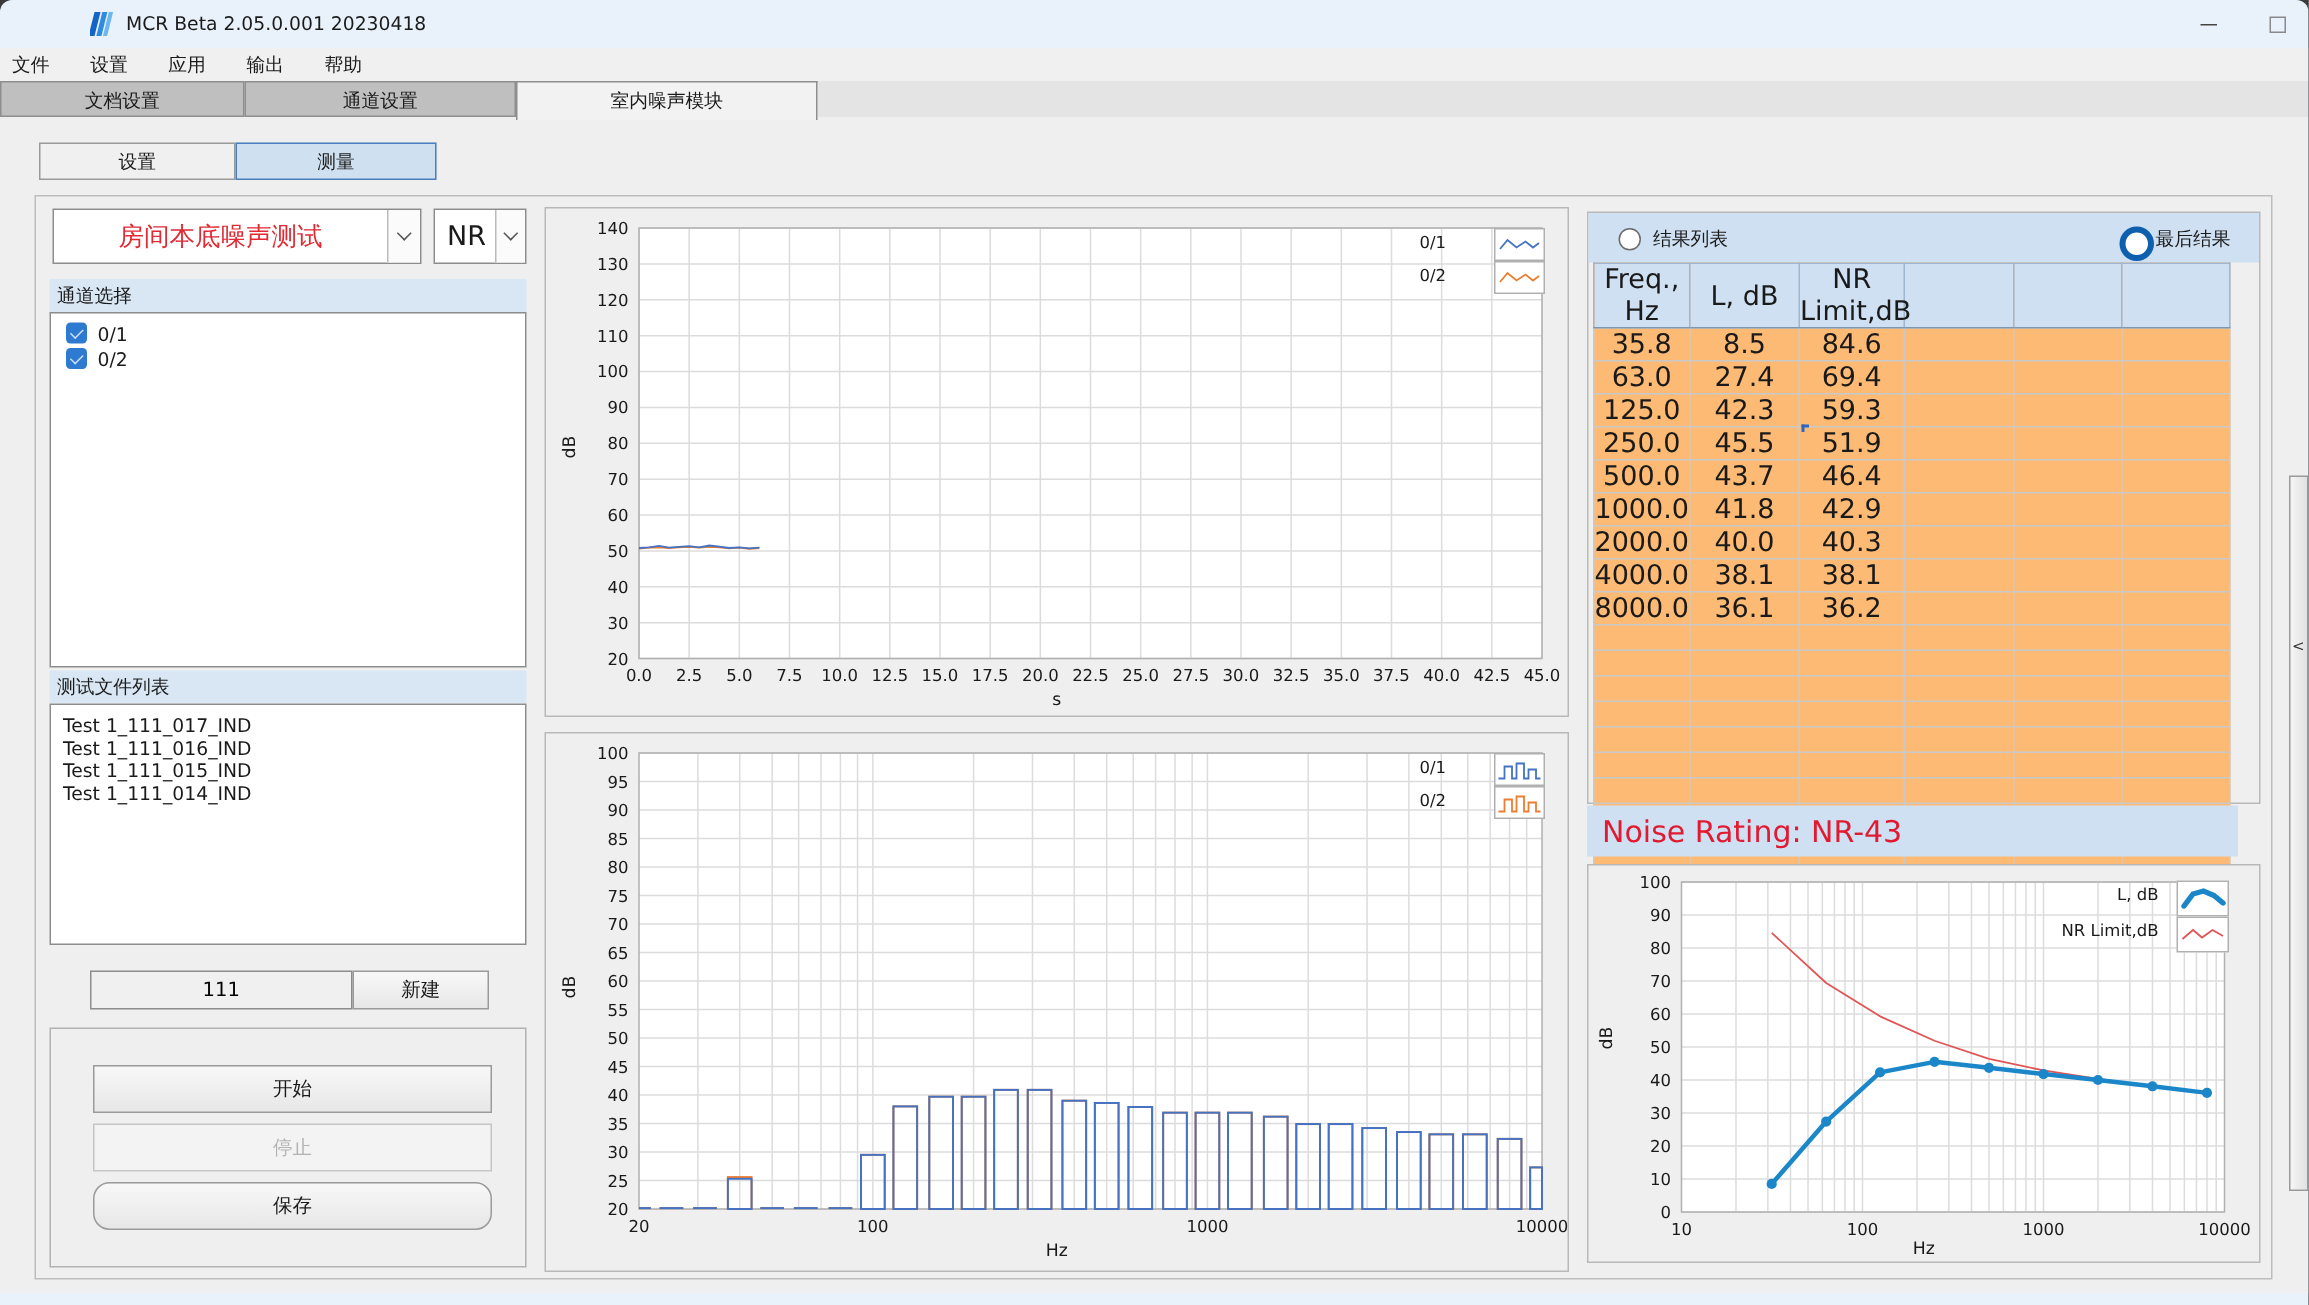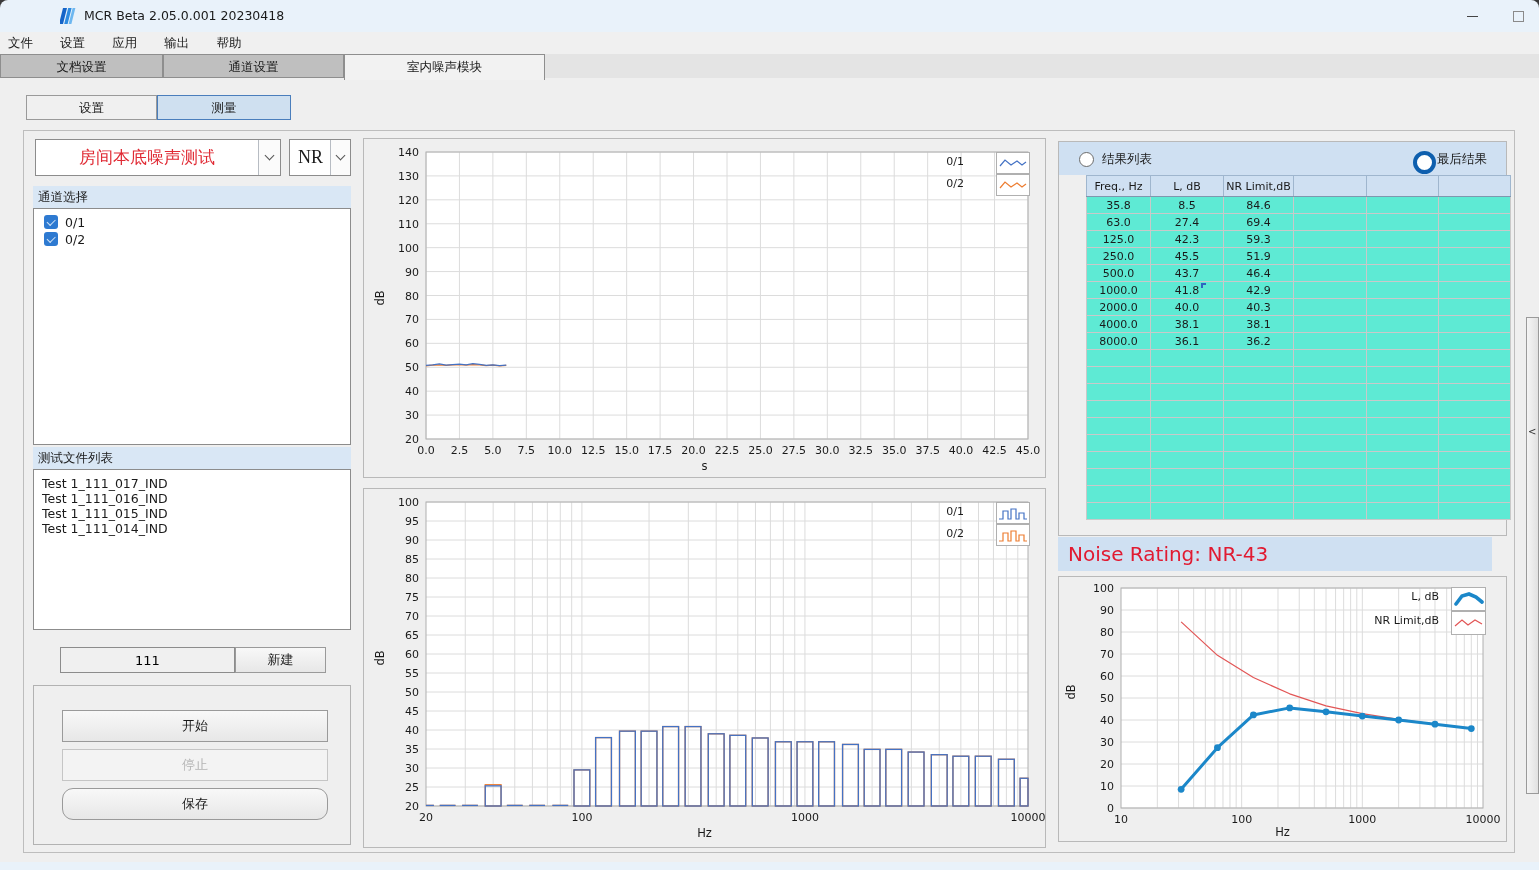--- a/index.html
+++ b/index.html
@@ -41,21 +41,21 @@
   svg text{font-family:"DejaVu Sans","Liberation Sans",sans-serif;}
   .leg-text{position:absolute;font-size:11px;text-align:right;}
   .leg-icon{position:absolute;width:32px;height:20px;background:#fff;border:1px solid #b0b0b0;display:flex;align-items:center;justify-content:center;}
   .axis-x{position:absolute;left:0;right:0;text-align:center;font-size:11.5px;}
   .axis-y{position:absolute;font-size:11.5px;transform:rotate(-90deg);}
   
   .radiobar{background:#cfe0f2;}
   .radio{position:absolute;width:13px;height:13px;border-radius:50%;background:#fff;border:1px solid #6b6b6b;}
   .radio.sel{width:15px;height:15px;border:4.5px solid #0e5fae;}
   .radio-label{position:absolute;font-size:12.5px;}
-  #results-table{border-collapse:collapse;table-layout:fixed;background:#5eead4;font-size:11px;border:1px solid #9a9a9a;margin-left:24px;}
+  #results-table{border-collapse:collapse;table-layout:fixed;background:#fdba74;font-size:18px;border:1px solid #9a9a9a;}
   #results-table th{background:#cfe0f2;font-weight:normal;height:20px;border:1px solid #9fb6ce;border-bottom:1px solid #7f97ae;padding:0;}
   #results-table td{height:16px;border:1px solid #c9c9c9;text-align:center;padding:0;}
   .banner{background:#cfe0f2;}
   .banner span{font-size:20px;color:#e11a31;line-height:34px;padding-left:10px;}
   .collapse-strip{background:linear-gradient(to right,#f5f5f5,#e1e1e1);border:1px solid #9a9a9a;}
   .cell-cursor{border-left:2px solid #2f66c0;border-top:2px solid #2f66c0;width:5px;height:5px;}
 </style>
 </head>
 <body>
 
@@ -104,21 +104,21 @@
 
   <div class="abs groupbox" style="left:23px;top:130px;width:1492px;height:723px;border-color:#bdbdbd;background:transparent;"></div>
 
   <div class="abs combo" style="left:35px;top:139px;width:246px;height:37px;">
     <span class="abs" style="left:0;right:22px;top:0;bottom:0;display:flex;align-items:center;justify-content:center;color:#e02a34;font-size:17px;font-family:'DejaVu Serif',serif;white-space:nowrap;">房间本底噪声测试</span>
     <span class="arrowbox">
         <i class="chev"></i>
       </span>
   </div>
   <div class="abs combo" style="left:289px;top:139px;width:62px;height:37px;">
-    <span class="abs" style="left:8px;top:0;bottom:0;display:flex;align-items:center;font-size:18px;font-family:Liberation Serif, serif;">NR</span>
+    <span class="abs" style="left:8px;top:0;bottom:0;display:flex;align-items:center;font-size:18px;">NR</span>
     <span class="arrowbox" style="width:19px;">
         <i class="chev"></i>
       </span>
   </div>
 
   <div class="abs hdrblue" style="left:33px;top:186px;width:318px;height:22px;">通道选择</div>
   <div class="abs listbox" style="left:33px;top:208px;width:318px;height:237px;">
     <span class="checkbox" style="left:10px;top:6px;"></span>
     <span class="li-label" style="left:31px;top:6px;">0/1</span>
     <span class="checkbox" style="left:10px;top:23px;"></span>

